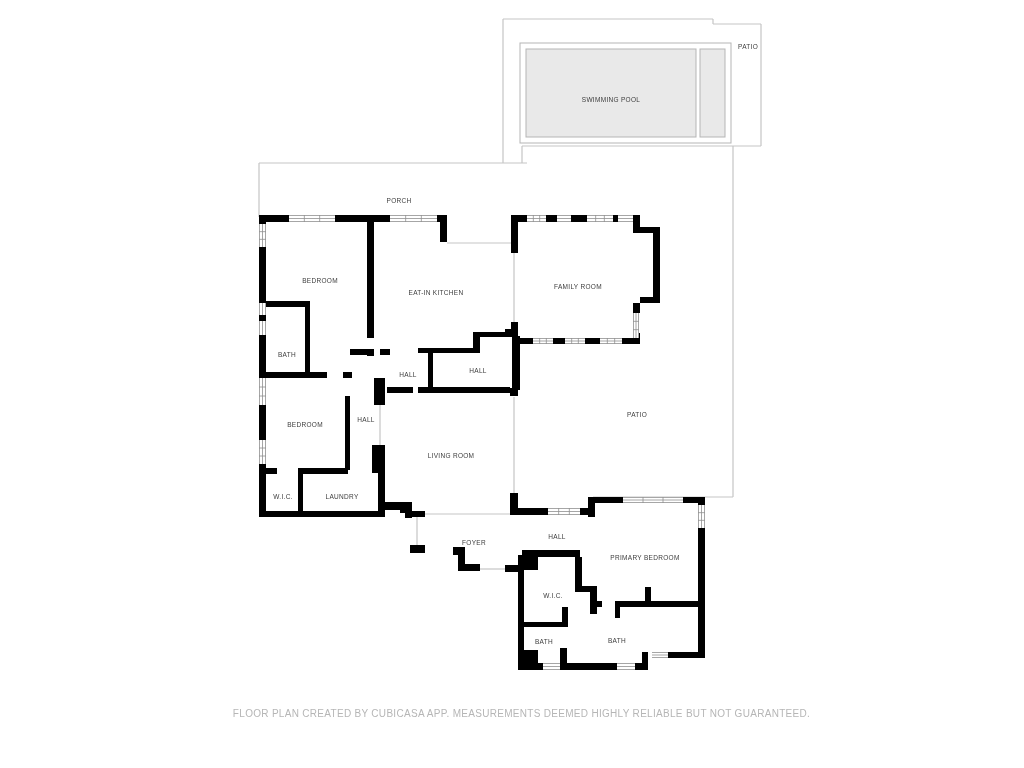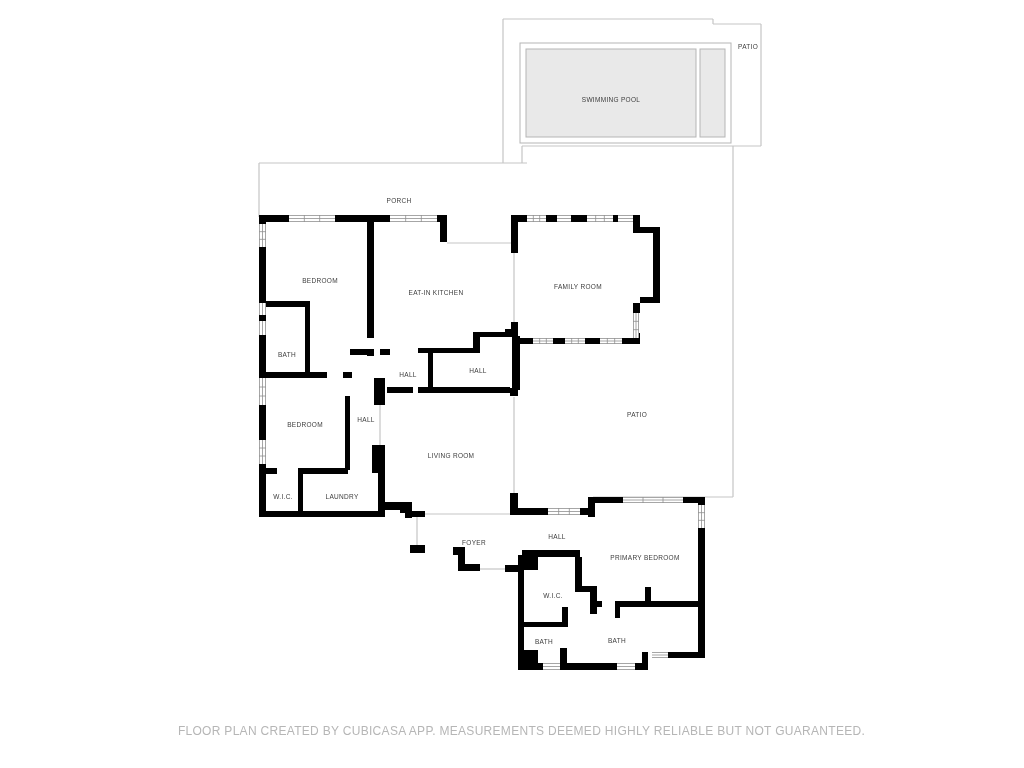--- a/index.html
+++ b/index.html
@@ -2,22 +2,22 @@
 <html><head>
 <meta charset="utf-8">
 <style>
   html,body{margin:0;padding:0;background:#ffffff;}
   .plan{position:relative;width:1024px;height:768px;background:#ffffff;overflow:hidden;
         font-family:"Liberation Sans", sans-serif;}
   .plan svg{position:absolute;left:0;top:0;}
   #labels{position:absolute;left:0;top:0;width:100%;height:100%;}
   .room-label{position:absolute;transform:translate(-50%,-50%);font-size:6.5px;
               letter-spacing:.3px;color:#3c3c3c;white-space:nowrap;}
-  .footer{position:absolute;left:50%;top:724px;transform:translateX(-50%);
-          font-size:12px;letter-spacing:.3px;color:#b6b6b6;white-space:nowrap;padding-left:19px;}
+  .footer{position:absolute;left:50%;top:708px;transform:translateX(-50%);
+          font-size:10px;letter-spacing:.3px;color:#b6b6b6;white-space:nowrap;padding-left:19px;}
 </style>
 </head>
 <body>
 
 <div class="plan">
   <svg id="plan-svg" width="1024" height="768" viewBox="0 0 1024 768">
       <line x1="503" y1="19" x2="713" y2="19" stroke="#c5c5c5" stroke-width="1.2"></line>
       <line x1="713" y1="19" x2="713" y2="24" stroke="#c5c5c5" stroke-width="1.2"></line>
       <line x1="713" y1="24" x2="761" y2="24" stroke="#c5c5c5" stroke-width="1.2"></line>
       <line x1="761" y1="24" x2="761" y2="146" stroke="#c5c5c5" stroke-width="1.2"></line>

